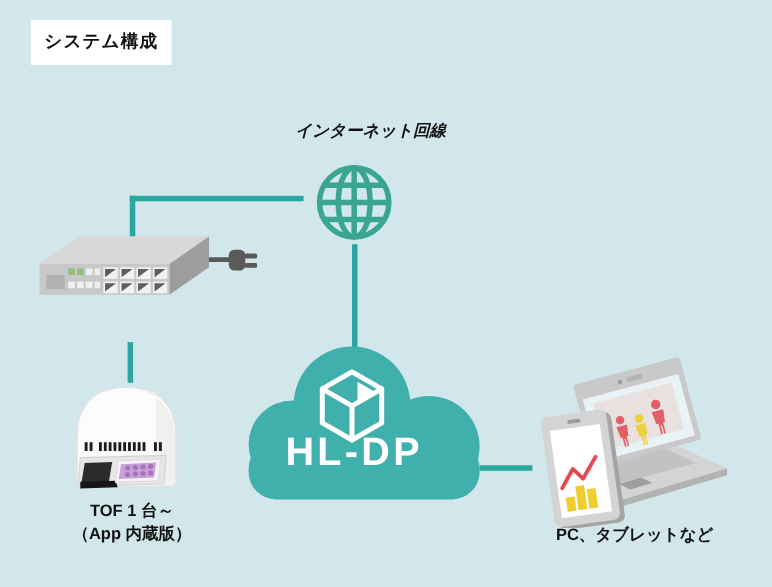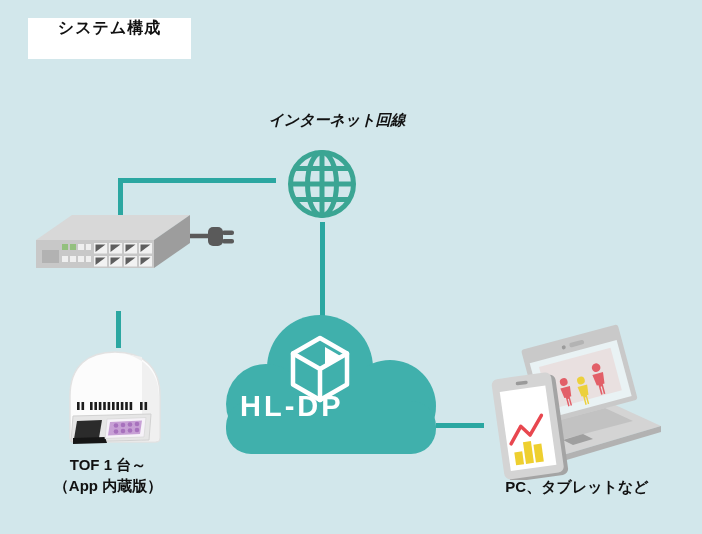--- a/index.html
+++ b/index.html
@@ -6,44 +6,44 @@
   #canvas{
     position:relative;
     width:702px;height:534px;
     background:#d2e7eb;
     overflow:hidden;
     font-family:"Liberation Sans","DejaVu Sans",sans-serif;
     color:#111;
   }
   .abs{position:absolute;}
   .title-box{
-    left:28px;top:18px;width:163px;height:41px;
+    left:28px;top:18px;width:128px;height:41px;
     background:#ffffff;
-    display:flex;align-items:flex-start;justify-content:center;
+    display:flex;align-items:center;justify-content:center;
     font-size:16px;font-weight:bold;letter-spacing:1px;
   }
   .label{
     position:absolute;
     font-weight:bold;font-size:15px;color:#111;
     text-align:center;line-height:21px;
   }
   .internet-label{left:242px;top:109px;width:190px;font-style:italic;}
   .hub-label{left:30px;top:283px;width:176px;}
-  .tof-label{left:26px;top:454px;width:164px;}
+  .tof-label{left:38px;top:454px;width:164px;}
   .clients-label{left:486px;top:476px;width:182px;}
   .conn{position:absolute;background:#2ba7a1;}
   .c1h{left:118px;top:178px;width:158px;height:5px;}
   .c1v{left:118px;top:178px;width:5px;height:37px;}
   .c2v{left:116px;top:311px;width:5px;height:37px;}
   .c3v{left:320px;top:222px;width:5px;height:97px;}
   .c4h{left:436px;top:423px;width:48px;height:5px;}
   .hldp{
     left:240px;top:390px;width:164px;
-    text-align:left;
-    font-size:29px;font-weight:bold;color:#ffffff;
+    text-align:center;
+    font-size:36px;font-weight:bold;color:#ffffff;
     letter-spacing:3px;
   }
 </style>
 </head>
 <body>
 
 <div id="canvas">
 
   <div class="abs title-box">
     <span>システム構成</span>

